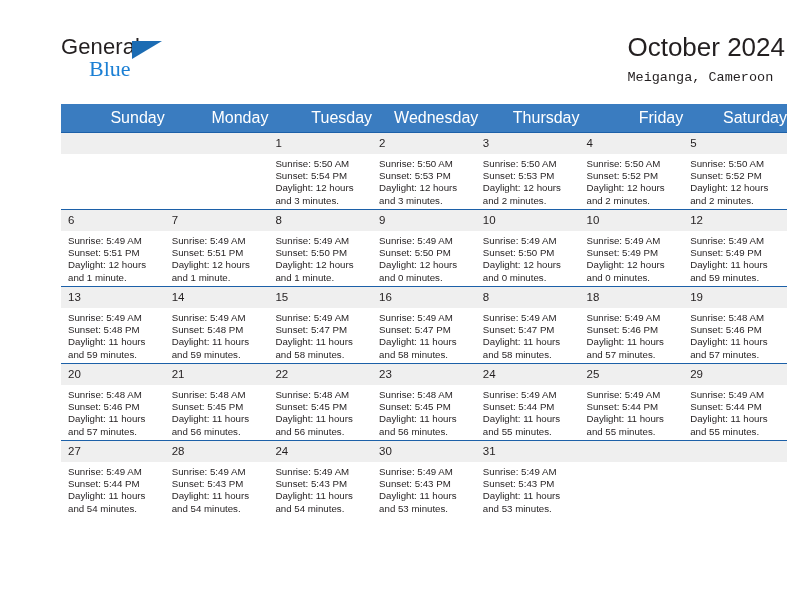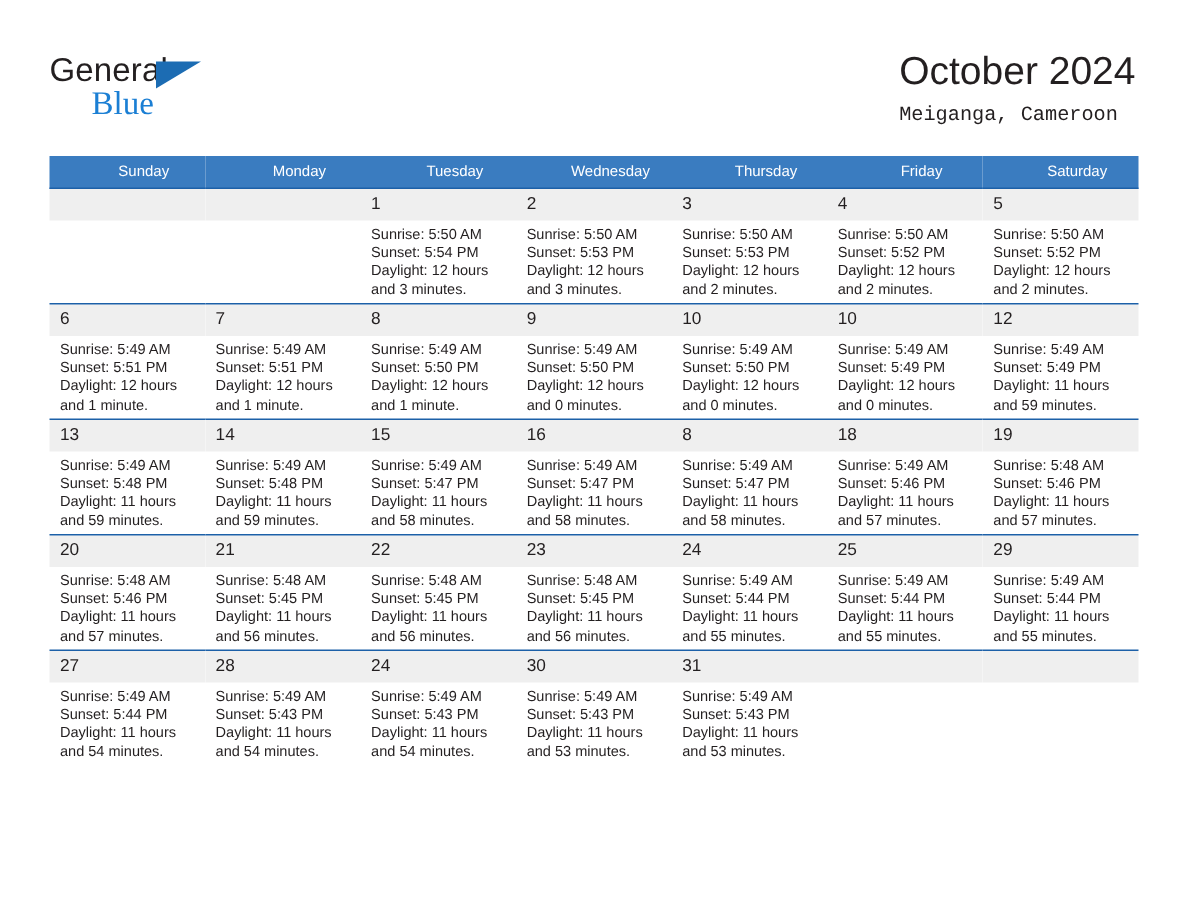--- a/index.html
+++ b/index.html
@@ -12,20 +12,21 @@
     height: 612px;
     font-family: "Liberation Sans", sans-serif;
     color: #231f20;
     overflow: hidden;
   }
   .page {
     position: relative;
     width: 633px;
     height: 612px;
     box-sizing: border-box;
+    margin-left: 28px;
   }
 
   
   .top {
     position: absolute;
     left: 0;
     top: 0;
     width: 792px;
     height: 104px;
   }
@@ -90,22 +91,22 @@
     left: 33px;
     top: 104px;
     width: 726px;
     border-collapse: collapse;
     table-layout: fixed;
   }
   .cal th {
     background: #3a7cc0;
     color: #ffffff;
     font-weight: normal;
-    font-size: 10px;
-    text-align: center;
+    font-size: 16px;
+    text-align: right;
     padding: 5px 0 5px 22px;
     height: 11px;
     border: none;
   }
   .cal td {
     width: 103.7px;
     height: 76px;
     vertical-align: top;
     padding: 0;
     border: none;

